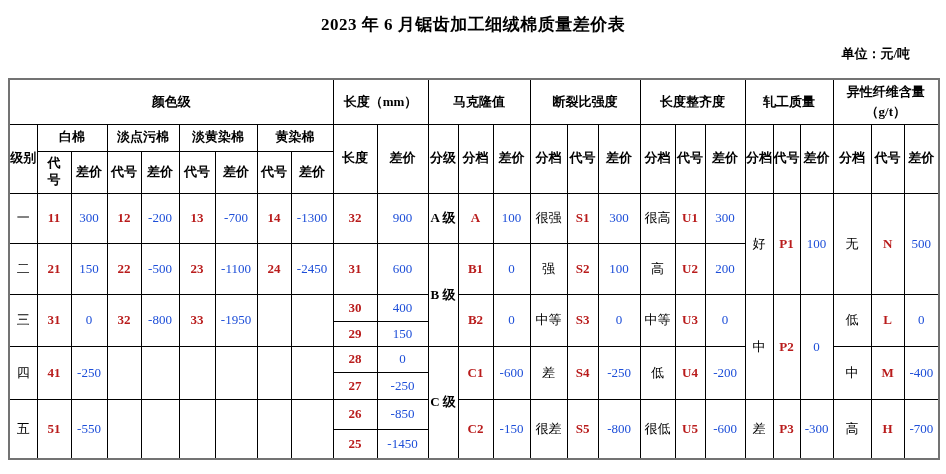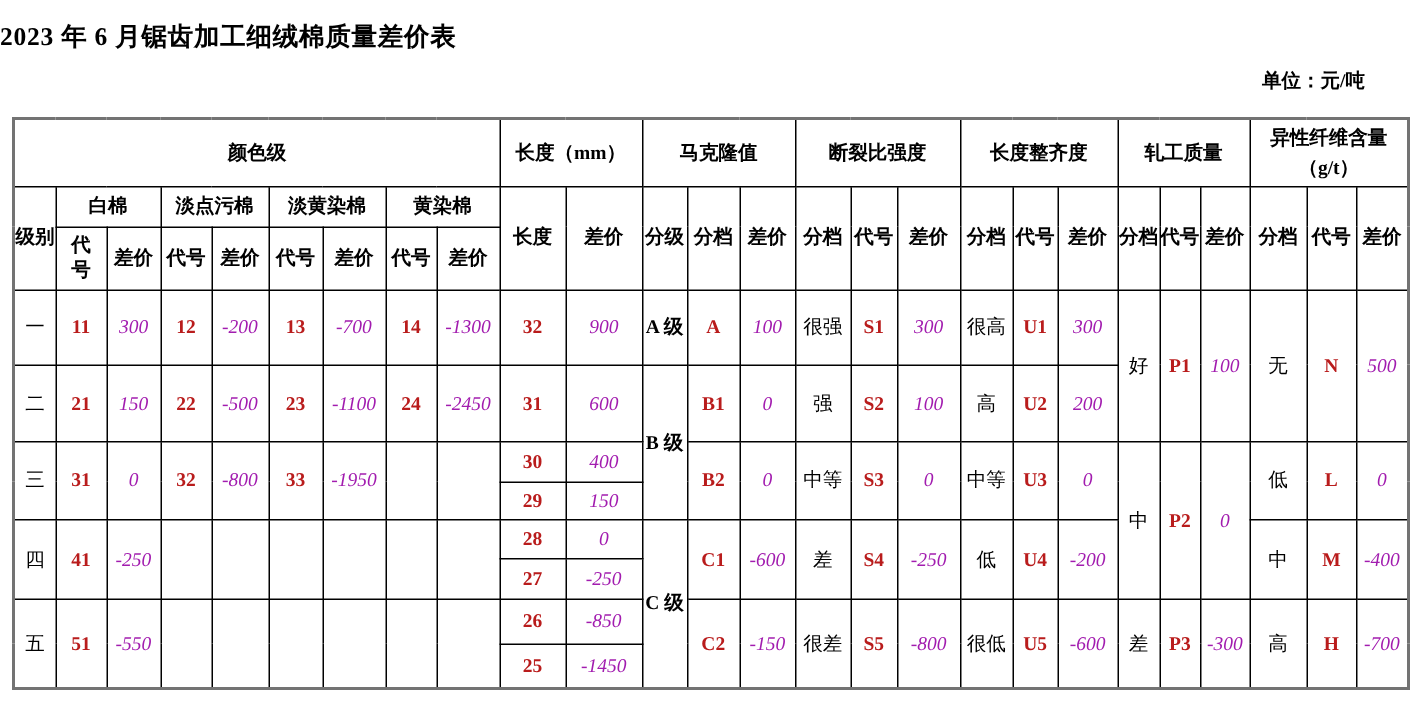--- a/index.html
+++ b/index.html
@@ -2,40 +2,40 @@
 <html><head>
 <meta charset="utf-8">
 <style>
   html,body{margin:0;padding:0;}
   body{
     width:946px;height:474px;background:#ffffff;color:#000;
     font-family:"Liberation Serif","DejaVu Serif",serif;
     position:relative;overflow:hidden;
   }
   .title{
-    text-align:left;font-weight:bold;font-size:17px;
+    text-align:center;font-weight:bold;font-size:17px;
     padding-top:13px;letter-spacing:0.5px;
   }
   .unit{
     position:absolute;top:45px;right:36px;
     font-weight:bold;font-size:13px;
   }
   table.price{
     position:absolute;left:8px;top:78px;width:930px;
     border-collapse:collapse;table-layout:fixed;
     border:2px solid #737373;
   }
   .price th,.price td{
     border:1px solid #000;text-align:center;vertical-align:middle;
     padding:0;overflow:hidden;
   }
   .price th{font-size:13px;font-weight:bold;line-height:1.25;}
   .price td{font-size:13px;line-height:1.2;}
   .code{font-weight:bold;color:#b91c1c;}
-  .diff{font-weight:normal;color:#a21caf;font-style:italic;}
+  .diff{font-weight:normal;color:#1d4ed8;}
   .cn{font-weight:normal;color:#000;}
   .cls{font-size:12px;white-space:nowrap;font-weight:bold;}
   .fiber-hdr div{line-height:1.5;}
   .vwrap{display:inline-block;width:15px;word-break:break-all;line-height:1.3;}
 </style>
 </head>
 <body>
 
 <div class="title">2023 年 6 月锯齿加工细绒棉质量差价表</div>
 <div class="unit">单位：元/吨</div>

